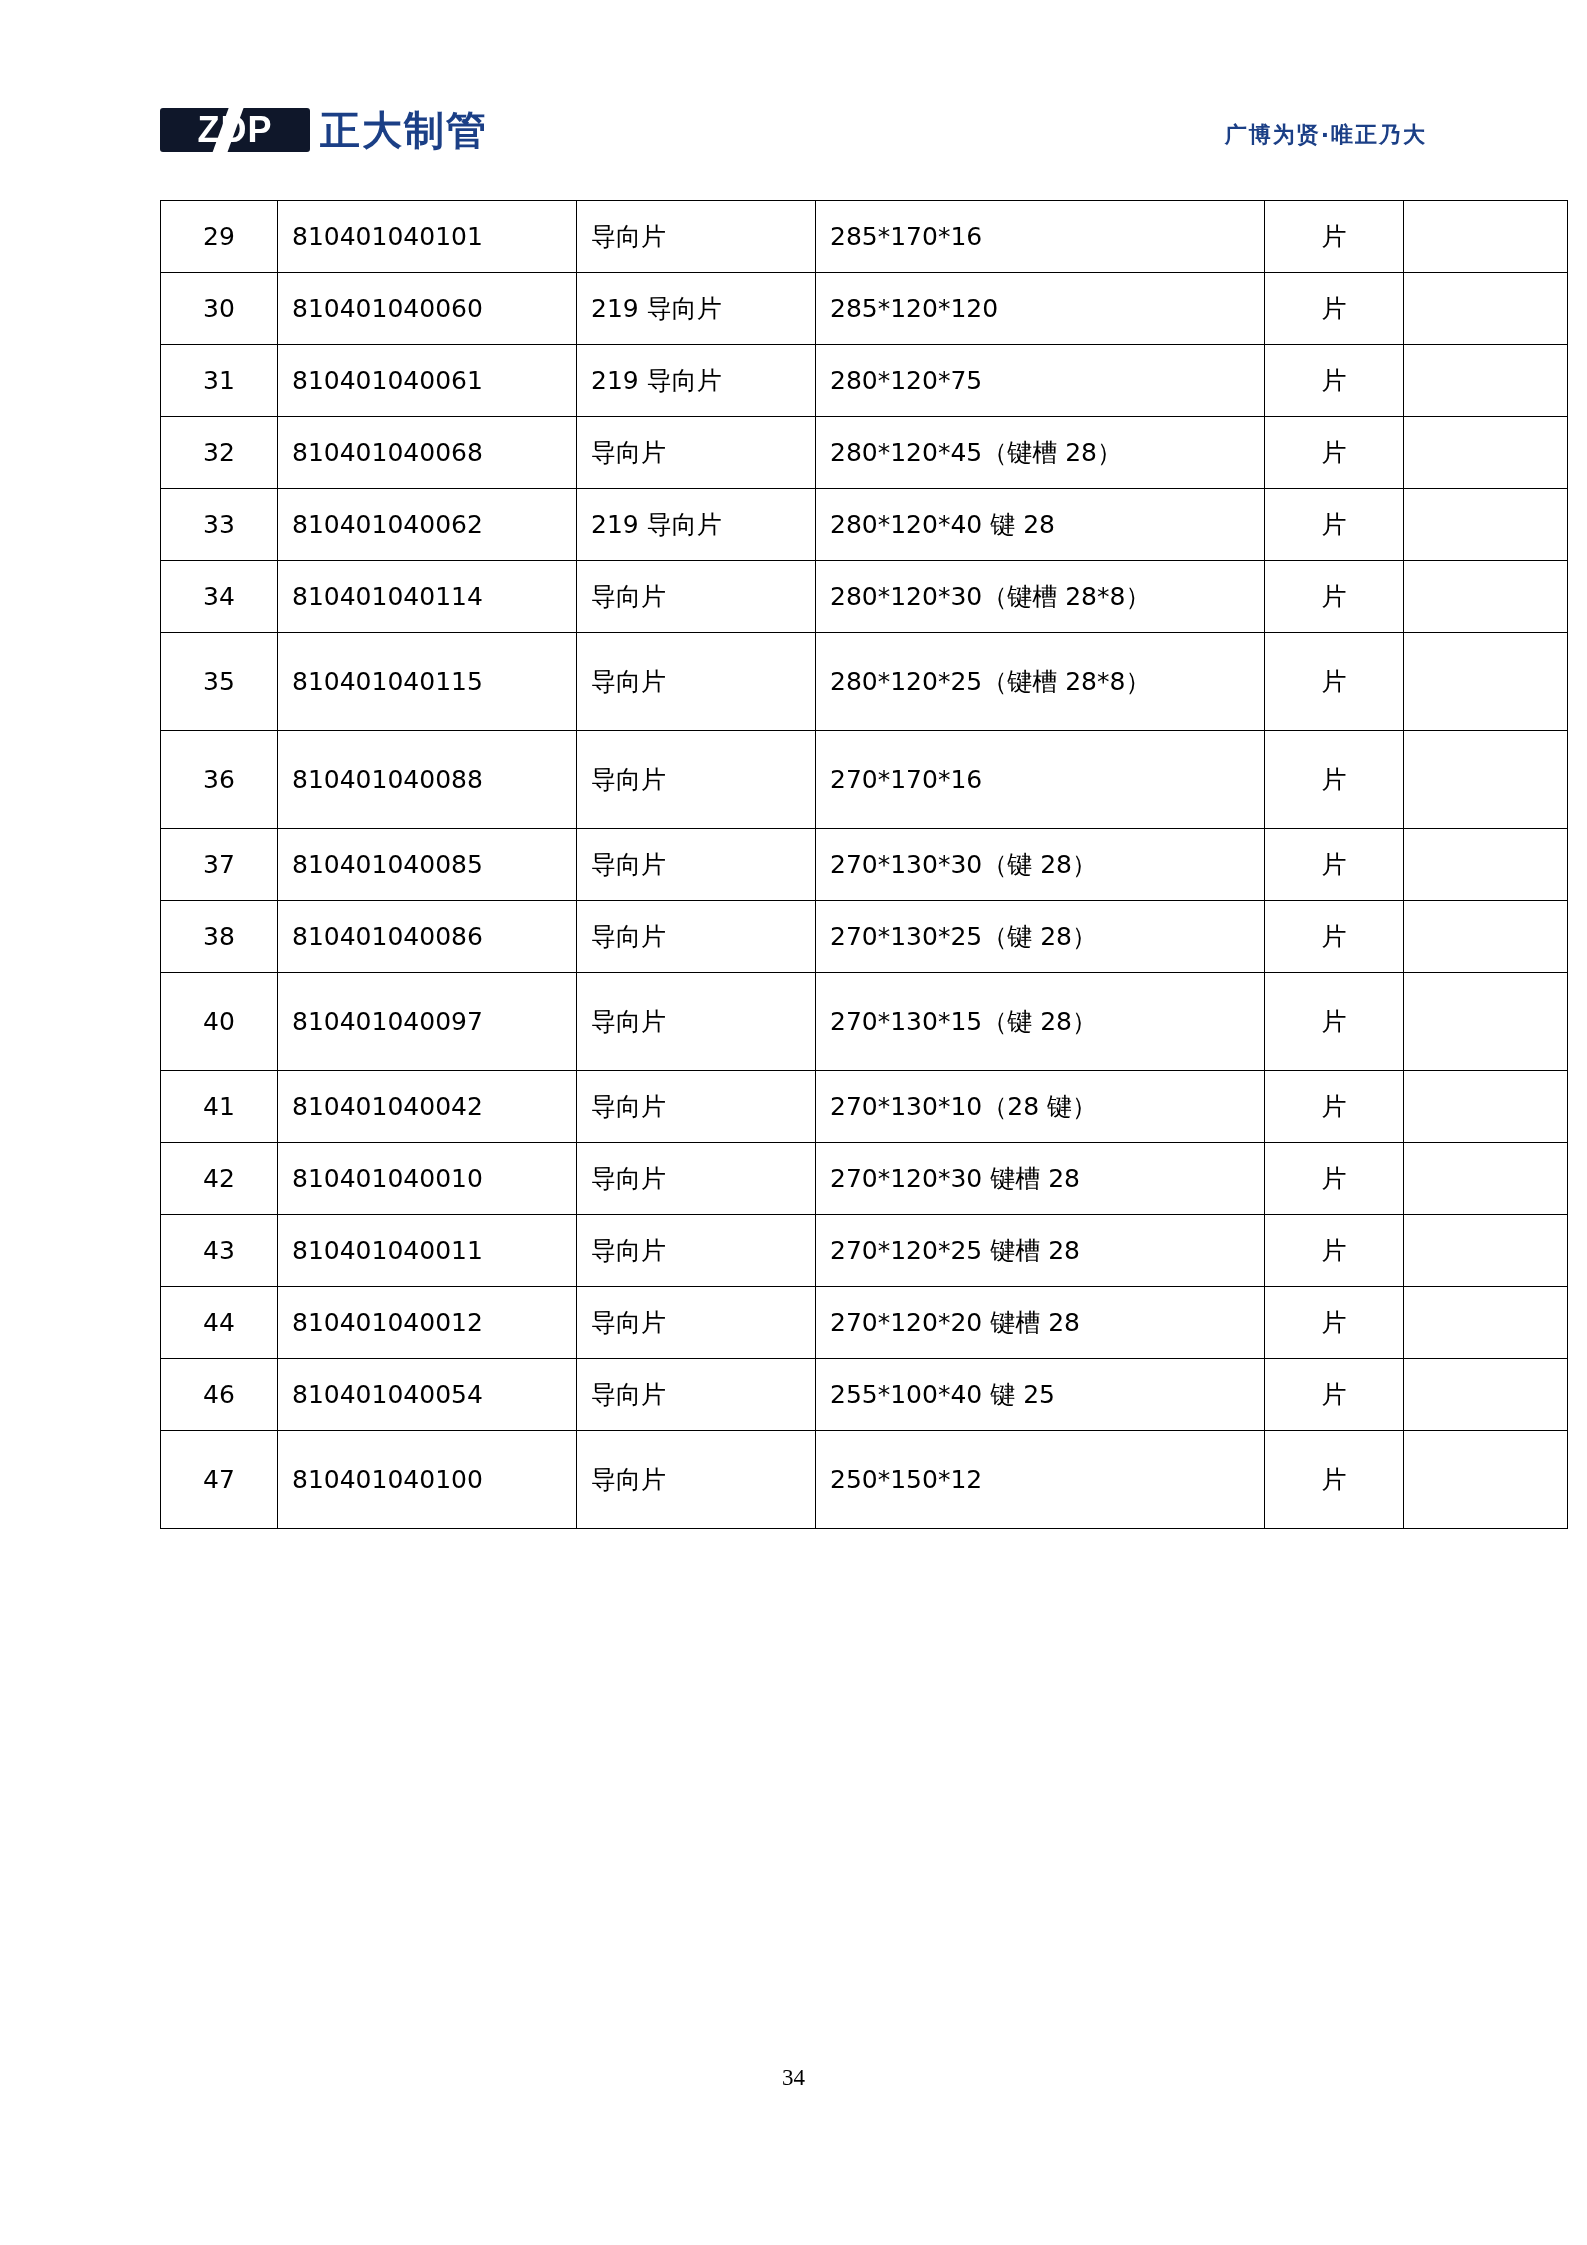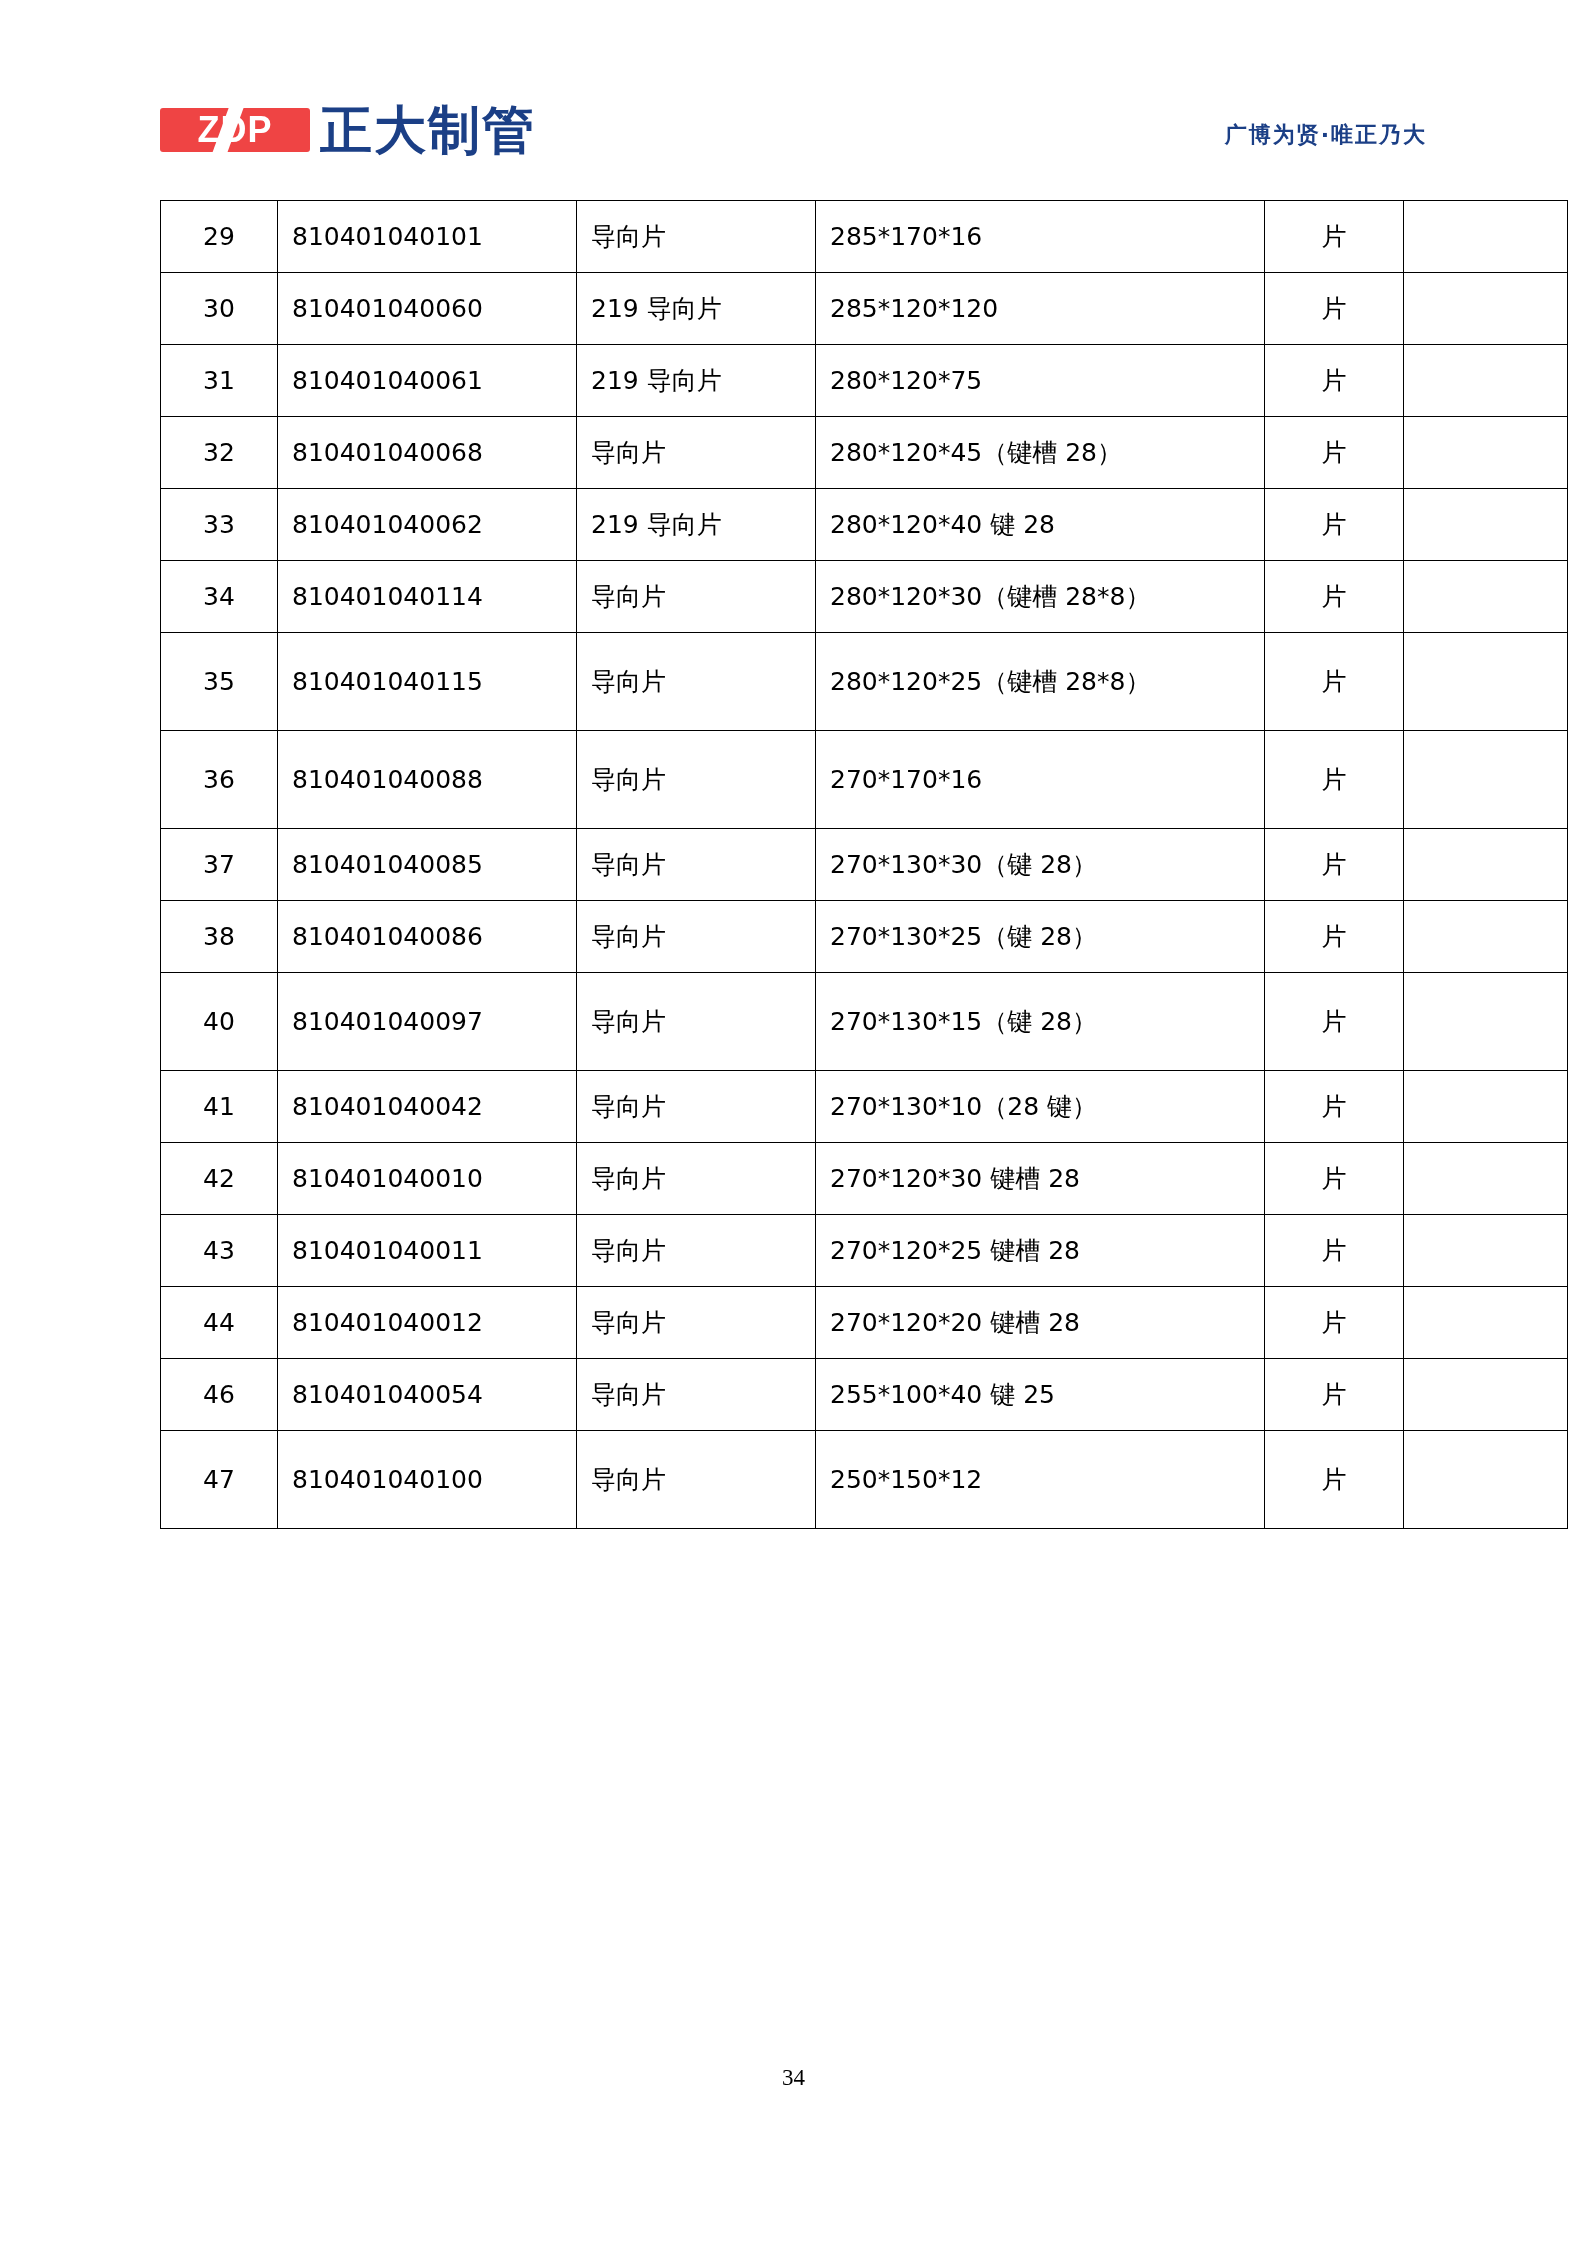--- a/index.html
+++ b/index.html
@@ -43,41 +43,41 @@
     width: 150px;
     height: 44px;
     display: flex;
     align-items: center;
     justify-content: center;
     font-family: "Liberation Sans", sans-serif;
     font-weight: bold;
     font-size: 36px;
     letter-spacing: 1px;
     color: #ffffff;
-    background: #ef4444;
+    background: #0f172a;
     border-radius: 3px;
     overflow: hidden;
   }
   .logo-mark .slash {
     position: absolute;
     top: -10px;
     left: 60px;
     width: 14px;
     height: 70px;
     background: #ffffff;
     transform: rotate(20deg);
   }
   .logo-mark .txt {
     position: relative;
     z-index: 2;
   }
   .logo-cn {
     font-family: "DejaVu Sans", sans-serif;
     font-weight: bold;
-    font-size: 52px;
+    font-size: 40px;
     color: #1b3f86;
     letter-spacing: 2px;
     line-height: 44px;
   }
   .slogan {
     position: absolute;
     right: 0;
     top: 12px;
     font-family: "DejaVu Sans", sans-serif;
     font-weight: bold;

